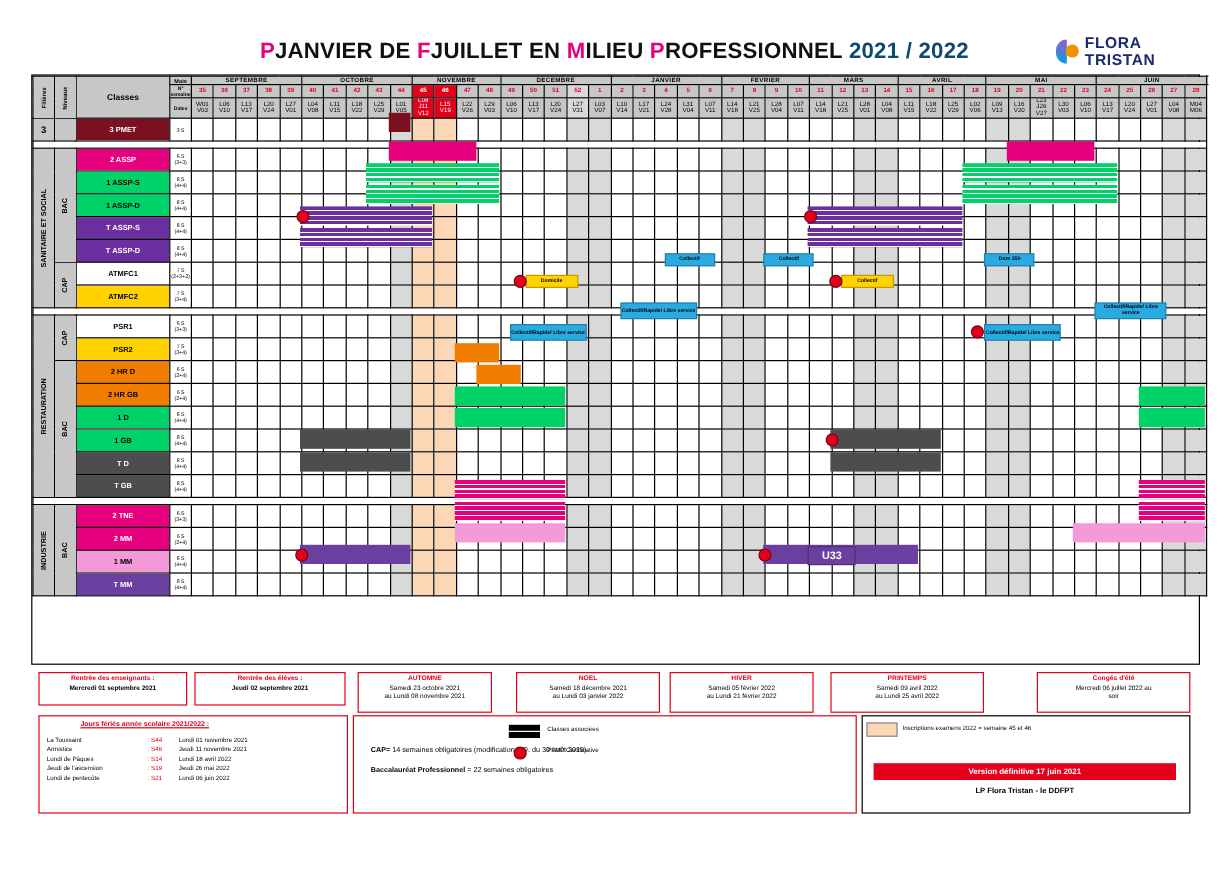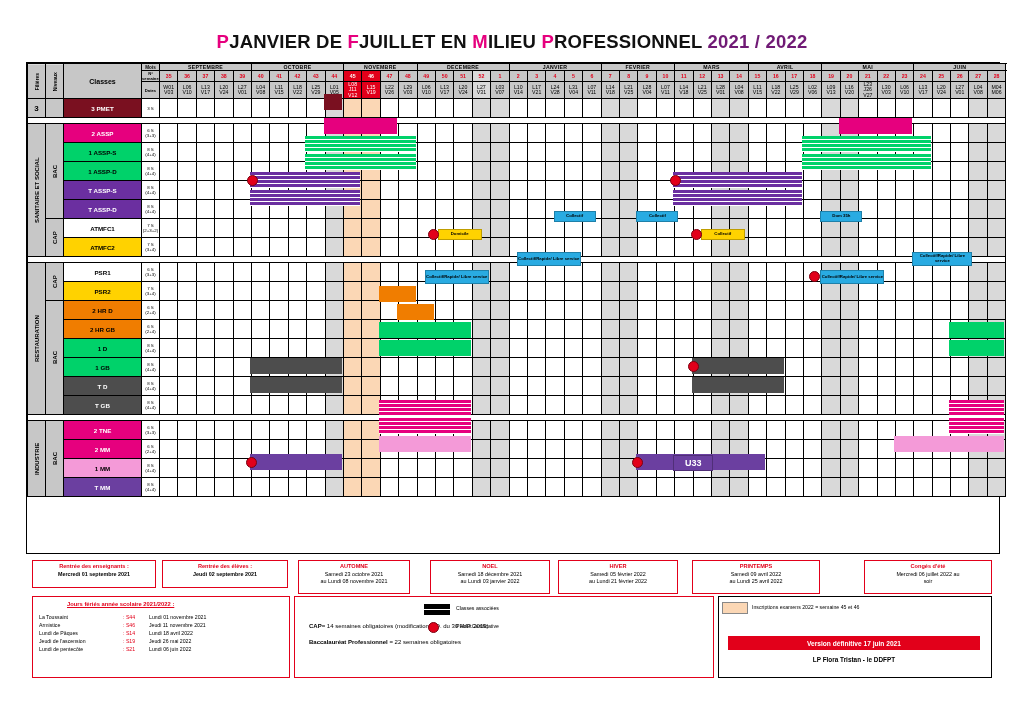--- a/index.html
+++ b/index.html
@@ -10,21 +10,21 @@
     overflow:hidden;
   }
   #root{position:relative;width:1024px;height:724px;}
 
   
   .title-bar{position:absolute;left:26px;top:22px;width:972px;height:40px;
     display:flex;align-items:center;justify-content:center;}
   .title{font-size:18.5px;font-weight:bold;letter-spacing:.2px;white-space:nowrap;}
   .t-mag{color:#e6007e;}
   .t-blk{color:#111;}
-  .t-gray{color:#701a75;}
+  .t-gray{color:#0c4a6e;}
   .logo{position:absolute;right:28px;top:26px;width:116px;height:34px;display:flex;align-items:center;gap:4px;}
   .logo-mark{width:20px;height:24px;position:relative;}
   .logo-mark:before{content:"";position:absolute;left:0;top:2px;width:9px;height:20px;border-radius:9px 0 0 9px;
     background:linear-gradient(180deg,#9b59d0,#00a3dd);}
   .logo-mark:after{content:"";position:absolute;left:8px;top:6px;width:11px;height:11px;border-radius:50%;
     background:#f29100;}
   .logo-text{line-height:1.05;}
   .logo-text .l1{font-size:13px;font-weight:bold;color:#1a2a6c;letter-spacing:.5px;}
   .logo-text .l2{font-size:13px;font-weight:bold;color:#1a2a6c;letter-spacing:.5px;}
 
@@ -79,20 +79,27 @@
 <body>
 
 <div id="root">
 
   <div class="title-bar">
     <div class="title">
       <span class="t-mag">P</span><span class="t-blk">JANVIER DE </span><span class="t-mag">F</span><span class="t-blk">JUILLET EN </span><span class="t-mag">M</span><span class="t-blk">ILIEU </span><span class="t-mag">P</span><span class="t-blk">ROFESSIONNEL </span><span class="t-gray">2021 / 2022</span>
     </div>
   </div>
 
+  <div class="logo">
+    <div class="logo-mark"></div>
+    <div class="logo-text">
+      <div class="l1">FLORA</div>
+      <div class="l2">TRISTAN</div>
+    </div>
+  </div>
 
   <div class="grid-frame">
     <table class="cal" id="cal-table">
         <colgroup>
           <col style="width: 18px;">
           <col style="width: 18px;">
           <col style="width: 78px;">
           <col style="width: 18px;">
           <col style="width: 18.4px;">
           <col style="width: 18.4px;">

